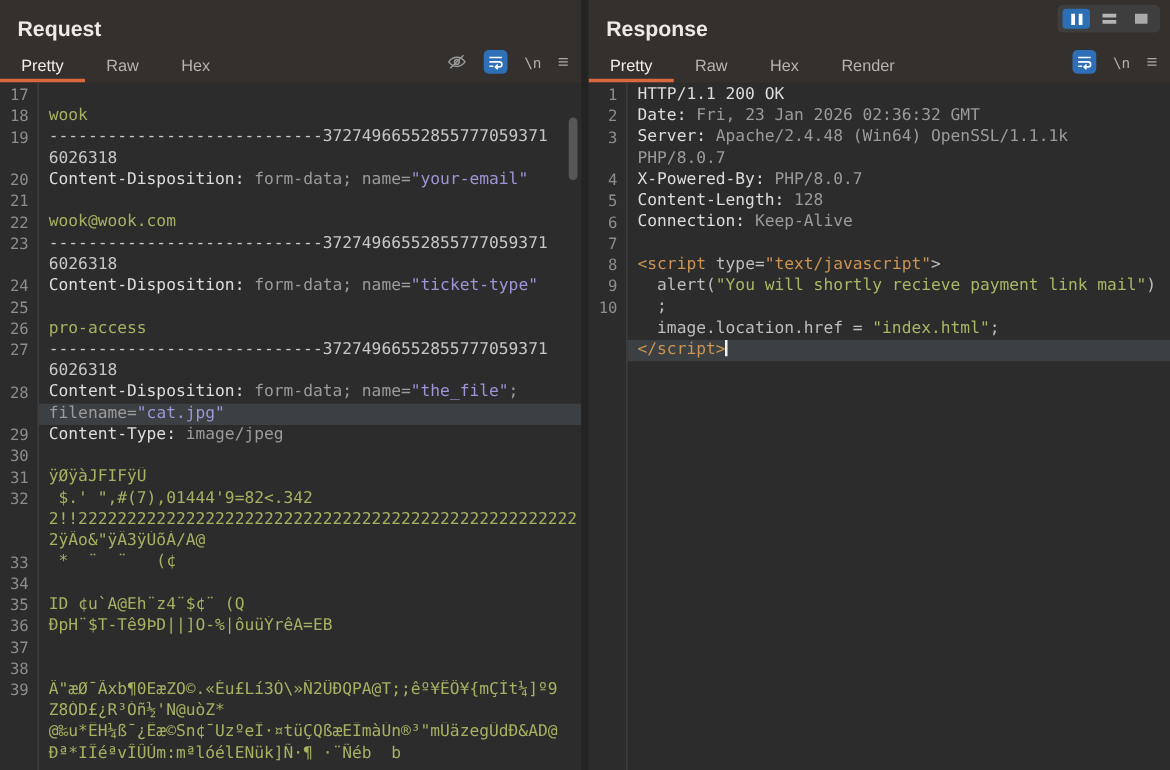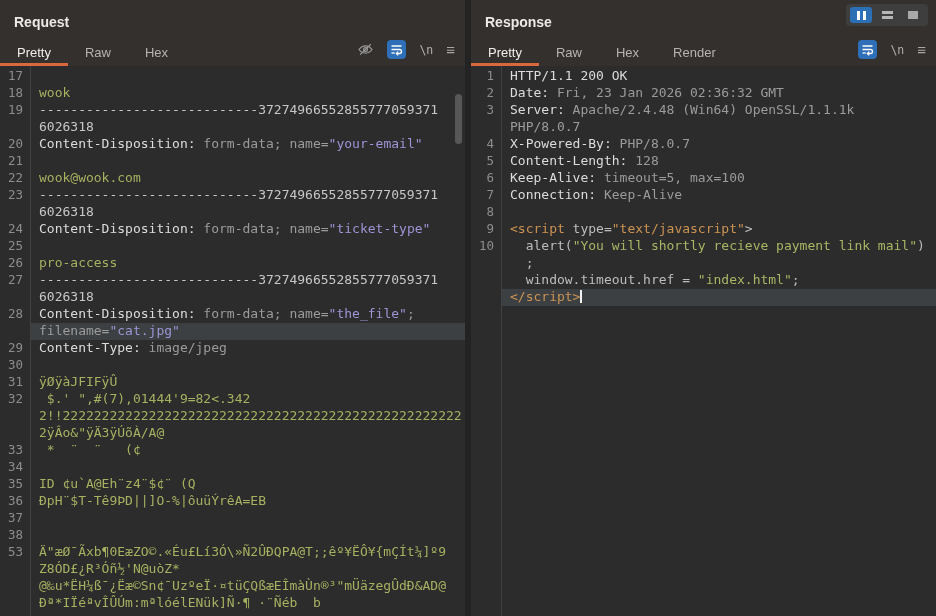--- a/index.html
+++ b/index.html
@@ -2,21 +2,21 @@
 <html><head>
 <meta charset="utf-8">
 <style>
   html,body{margin:0;padding:0;background:#232323;}
   body{width:936px;height:616px;overflow:hidden;font-family:"Liberation Sans",sans-serif;}
   .app{position:relative;width:936px;height:616px;background:#343029;}
   .divider{position:absolute;left:465px;top:0;width:6px;height:616px;background:#232323;}
   .panel{position:absolute;top:0;height:616px;width:465px;background:#34302d;}
   #req{left:0;} #resp{left:471px;}
   .phead{position:relative;height:66px;background:#34302d;}
-  .ptitle{position:absolute;left:14px;top:14px;font-weight:bold;font-size:14px;color:#ece9e6;}
+  .ptitle{position:absolute;left:14px;top:14px;font-weight:bold;font-size:17px;color:#ece9e6;}
   .tabs{position:absolute;left:0;bottom:0;display:flex;height:27px;}
   .tab{padding:6px 17px 0;font-size:13px;color:#b7b3af;border-bottom:3px solid transparent;}
   .tab.active{color:#f0eeec;border-bottom-color:#d9683f;}
   .ptools{position:absolute;right:10px;bottom:7px;display:flex;align-items:center;gap:13px;}
   .tool{display:flex;align-items:center;justify-content:center;height:18px;}
   .wrapbtn{width:19px;height:19px;background:#2e6fb7;border-radius:4px;display:flex;align-items:center;justify-content:center;}
   .nl{font:11.5px "DejaVu Sans Mono",monospace;color:#b3b0ac;}
   .menu{font-size:15px;color:#aaa7a3;line-height:1;}
   .editor{position:absolute;top:66px;left:0;right:0;bottom:0;background:#2c2c2c;display:flex;overflow:hidden;}
   .gutter-col{width:30px;flex:none;padding-top:2px;}
@@ -107,21 +107,21 @@
           <div class="gnum">31</div>
           <div class="gnum">32</div>
           <div class="gnum"></div>
           <div class="gnum"></div>
           <div class="gnum">33</div>
           <div class="gnum">34</div>
           <div class="gnum">35</div>
           <div class="gnum">36</div>
           <div class="gnum">37</div>
           <div class="gnum">38</div>
-          <div class="gnum">53</div>
+          <div class="gnum">39</div>
           <div class="gnum"></div>
           <div class="gnum"></div>
           <div class="gnum"></div>
           <div class="gnum"></div>
         </div>
       <div class="code-col">
           <div class="crow"></div>
           <div class="crow"><span class="c-body">wook</span></div>
           <div class="crow"><span class="c-plain">----------------------------37274966552855777059371</span></div>
           <div class="crow"><span class="c-plain">6026318</span></div>
@@ -199,25 +199,24 @@
           <div class="gnum"></div>
           <div class="gnum"></div>
         </div>
       <div class="code-col">
           <div class="crow"><span class="c-hdr">HTTP/1.1 200 OK</span></div>
           <div class="crow"><span class="c-hdr">Date:</span><span class="c-val"> Fri, 23 Jan 2026 02:36:32 GMT</span></div>
           <div class="crow"><span class="c-hdr">Server:</span><span class="c-val"> Apache/2.4.48 (Win64) OpenSSL/1.1.1k</span></div>
           <div class="crow"><span class="c-val">PHP/8.0.7</span></div>
           <div class="crow"><span class="c-hdr">X-Powered-By:</span><span class="c-val"> PHP/8.0.7</span></div>
           <div class="crow"><span class="c-hdr">Content-Length:</span><span class="c-val"> 128</span></div>
-          <div class="crow"><span class="c-hdr">Keep-Alive:</span><span class="c-val"> timeout=5, max=100</span></div>
           <div class="crow"><span class="c-hdr">Connection:</span><span class="c-val"> Keep-Alive</span></div>
           <div class="crow"></div>
           <div class="crow"><span class="c-tag">&lt;script</span><span class="c-code"> type=</span><span class="c-tag">"text/javascript"</span><span class="c-code">&gt;</span></div>
           <div class="crow"><span class="c-code">  alert(</span><span class="c-str">"You will shortly recieve payment link mail"</span><span class="c-code">)</span></div>
           <div class="crow"><span class="c-code">  ;</span></div>
-          <div class="crow"><span class="c-code">  window.timeout.href = </span><span class="c-str">"index.html"</span><span class="c-code">;</span></div>
+          <div class="crow"><span class="c-code">  image.location.href = </span><span class="c-str">"index.html"</span><span class="c-code">;</span></div>
           <div class="crow hl"><span class="c-tag">&lt;/script&gt;</span><span class="caret"></span></div>
         </div>
     </div>
   </div>
 
 </div>
 
 </body></html>

